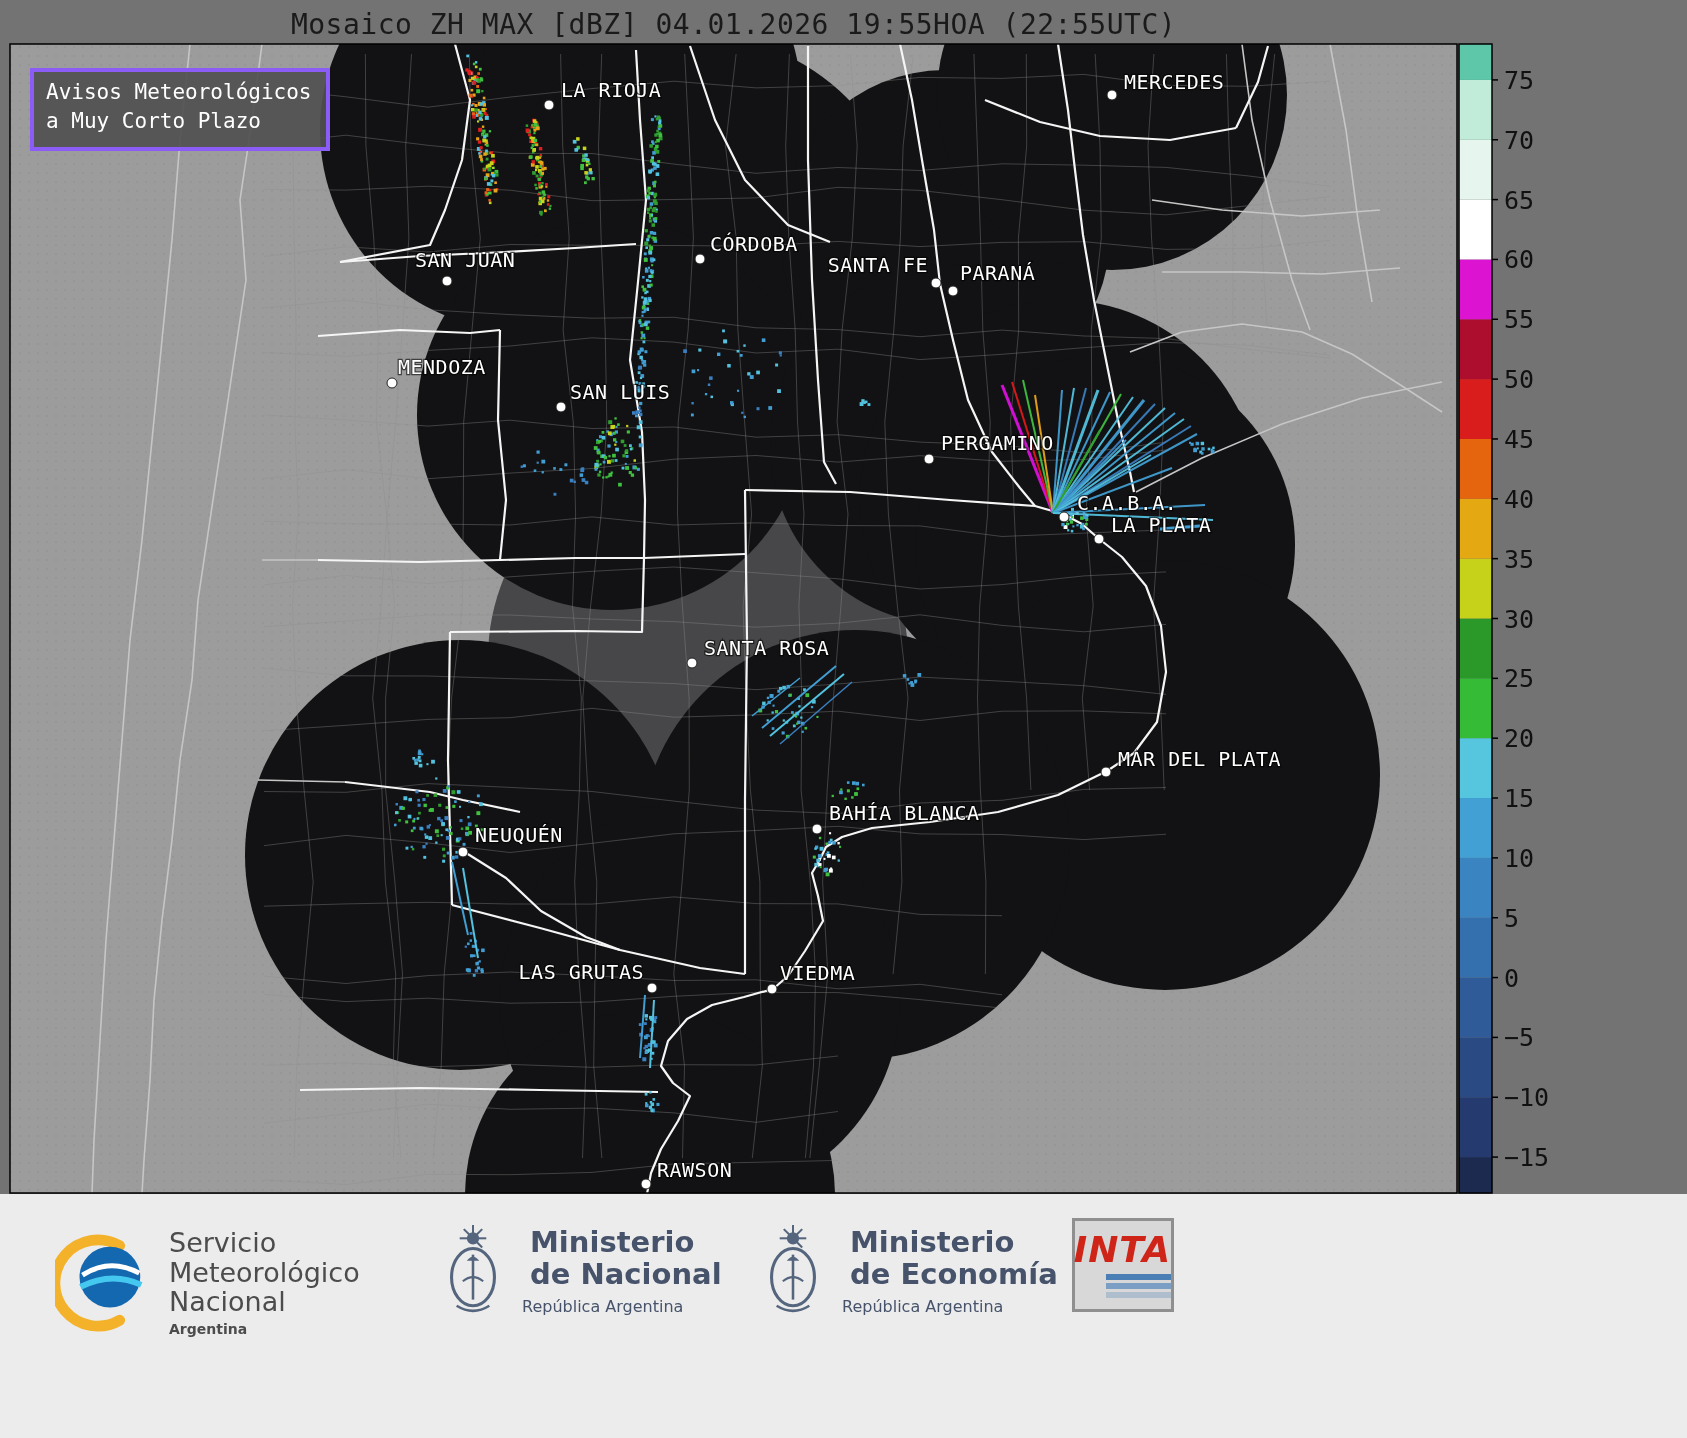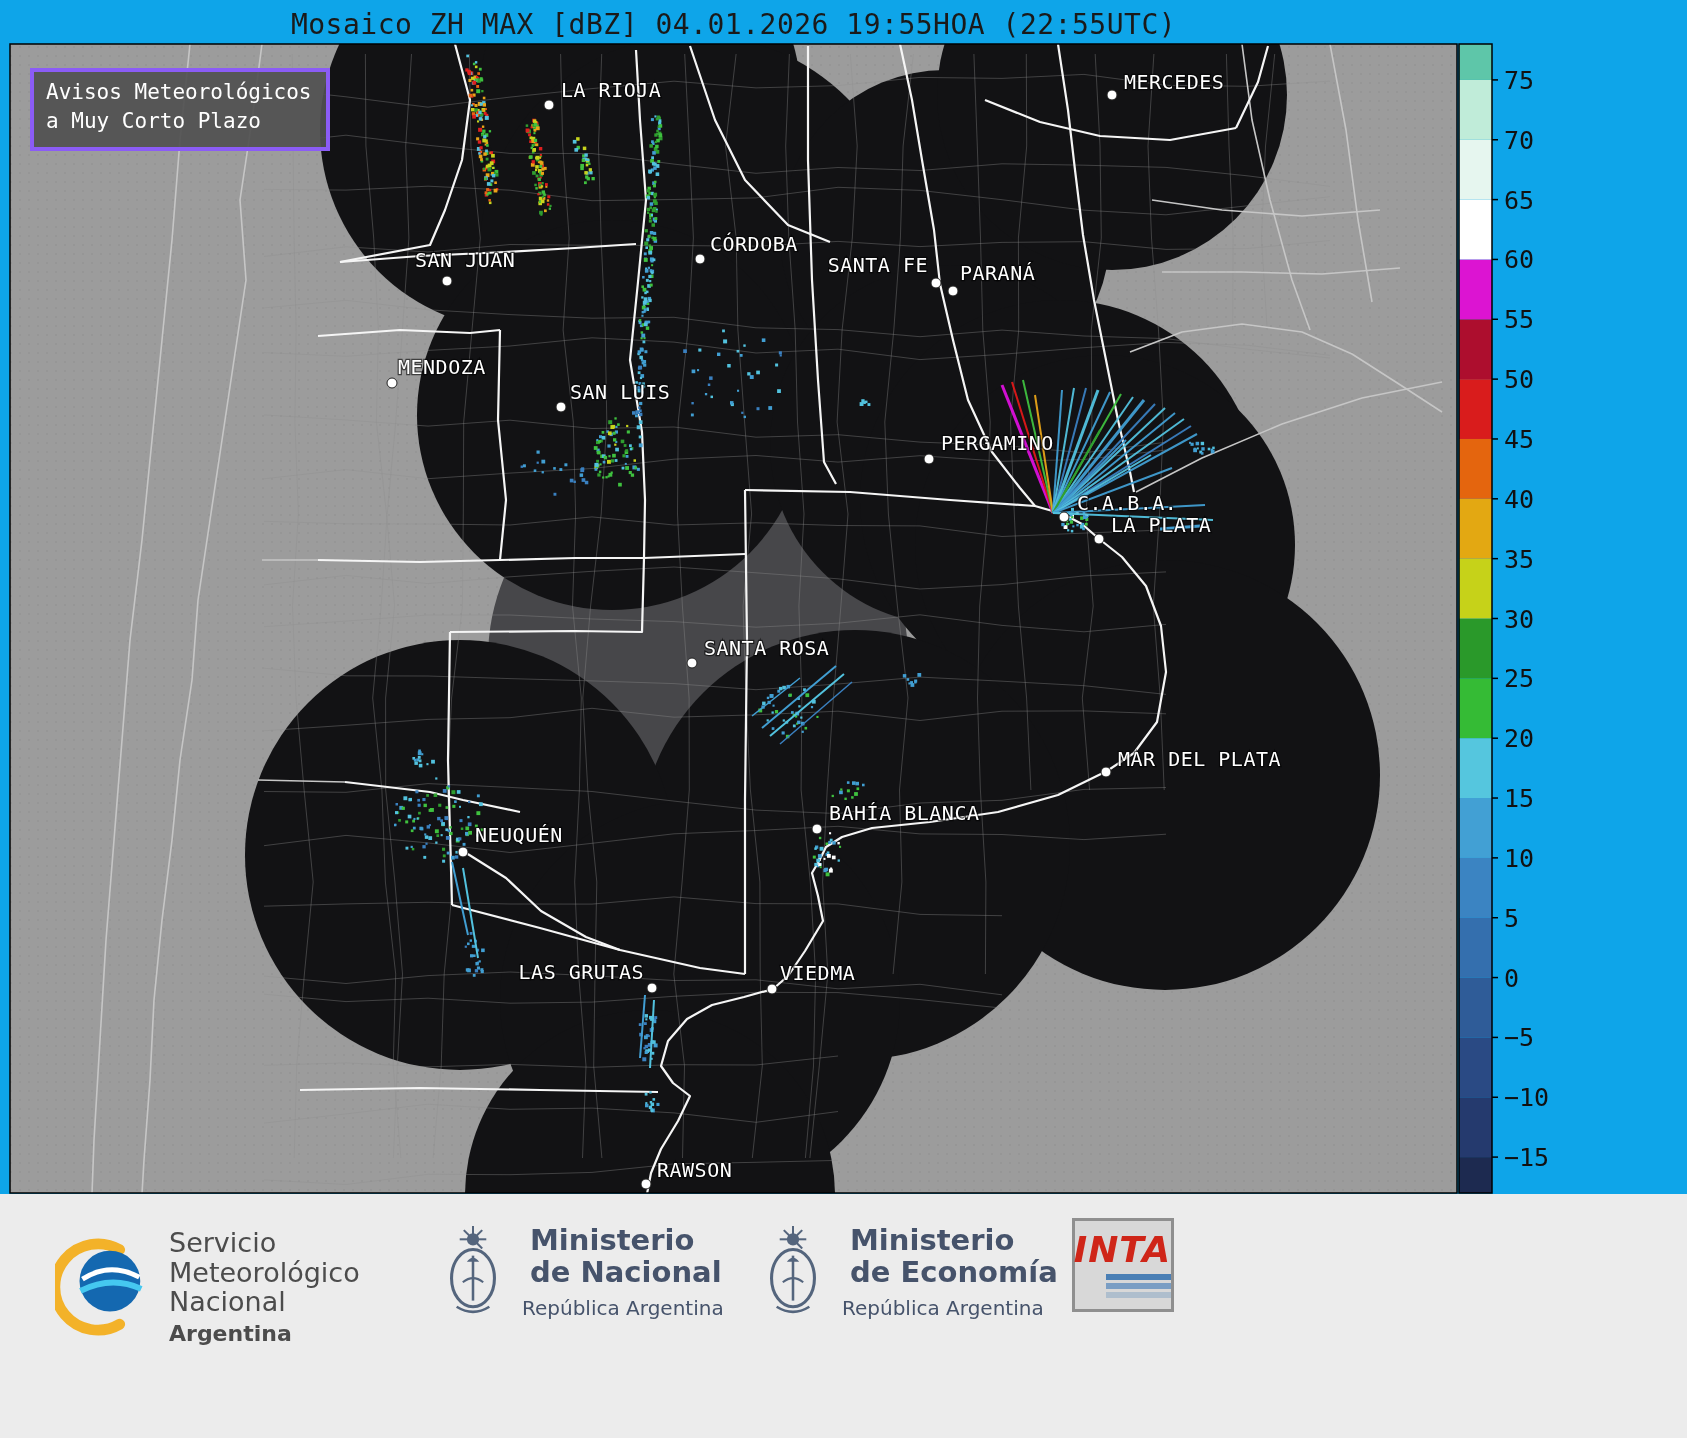--- a/index.html
+++ b/index.html
@@ -1,35 +1,35 @@
 <!DOCTYPE html>
 <html><head>
 <meta charset="utf-8">
 <style>
   html,body{margin:0;padding:0;background:#ffffff;}
-  .page{position:relative;width:1687px;height:1438px;background:#0ea5e9;overflow:hidden;
+  .page{position:relative;width:1687px;height:1438px;background:#737373;overflow:hidden;
         font-family:"DejaVu Sans",sans-serif;}
   #map-svg{position:absolute;left:0;top:0;}
   .title{position:absolute;left:10px;top:8px;width:1447px;text-align:center;
          font-family:"DejaVu Sans Mono",monospace;font-size:28px;color:#1a1a1a;letter-spacing:.5px;}
   .warning-box{position:absolute;left:30px;top:68px;background:rgba(80,80,80,.92);
          border:4px solid #8b5cf6;color:#ffffff;padding:6px 14px 10px 12px;
          font-family:"DejaVu Sans Mono",monospace;font-size:21px;line-height:1.4;}
   .map-label{font-family:"DejaVu Sans Mono",monospace;font-size:20px;fill:#ffffff;
          stroke:#000000;stroke-width:2.5px;stroke-opacity:.6;paint-order:stroke;letter-spacing:.5px;}
   .cb-label{font-family:"DejaVu Sans Mono",monospace;font-size:25px;fill:#111111;}
   .footer{position:absolute;left:0;top:1194px;width:1687px;height:244px;background:#ececec;padding-left:24px;}
   .smn{position:absolute;left:55px;top:34px;display:flex;gap:16px;align-items:center;}
   .smn-text{color:#4c4c4c;font-size:27px;line-height:1.1;}
-  .smn-sub{font-size:22px;font-weight:bold;margin-top:5px;}
+  .smn-sub{font-size:14px;font-weight:bold;margin-top:5px;}
   .ministry{position:absolute;top:30px;display:flex;gap:18px;align-items:center;color:#46536b;}
   .ministry.defensa{left:442px;}
   .ministry.economia{left:762px;}
   .min-bold{font-size:29px;font-weight:bold;line-height:1.12;margin-left:8px;}
-  .min-small{font-size:20px;margin-top:7px;}
+  .min-small{font-size:16px;margin-top:7px;}
   .inta{position:absolute;left:1072px;top:24px;}
   .inta-box{width:96px;height:88px;background:#d8d8d8;border:3px solid #8f8f8f;
         display:flex;flex-direction:column;align-items:flex-end;justify-content:center;gap:6px;}
   .inta-word{color:#cf2518;font-weight:bold;font-style:italic;font-size:36px;letter-spacing:1px;line-height:1;}
   .inta-stripes{width:68%;display:flex;flex-direction:column;gap:3px;}
   .inta-stripes span{height:6px;display:block;}
   .inta-stripes span:nth-child(1){background:#4a7fb5;}
   .inta-stripes span:nth-child(2){background:#7a9ec4;}
   .inta-stripes span:nth-child(3){background:#aebecd;}
 </style>

